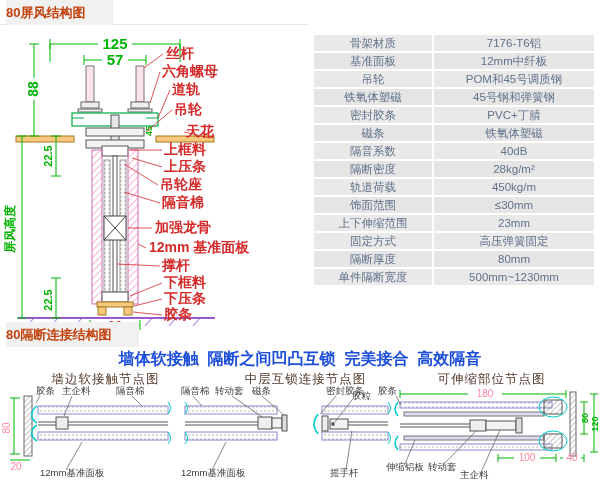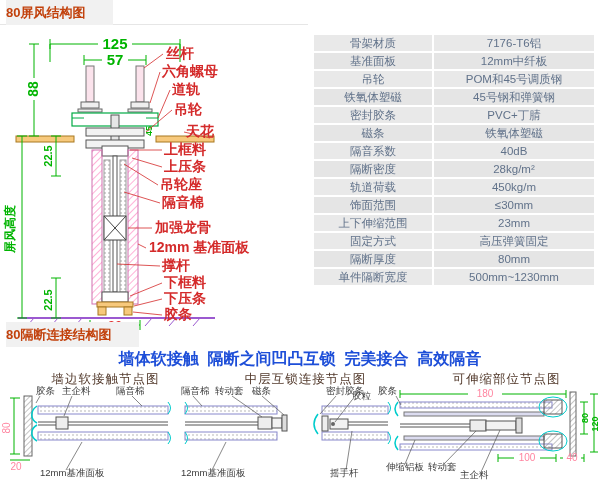--- a/index.html
+++ b/index.html
@@ -16,21 +16,21 @@
   .ptable td{text-align:center;padding:1px 0;line-height:14px;}
   .ptable tr.odd td{background:#e9e9e9;}
   .ptable tr.even td{background:#e5e5e5;}
   .ptable td.k{width:118px;}
   .conn-headline{position:absolute;top:27px;left:0;width:100%;text-align:center;
                  font-size:16px;font-weight:bold;color:#1d4ed8;white-space:pre;}
   .d-title{position:absolute;top:49px;font-size:12.5px;color:#52392b;
            font-family:"Liberation Serif","DejaVu Serif",serif;letter-spacing:1px;text-align:center;}
   .d-title.t1{left:28px;width:155px;}
   .d-title.t2{left:218px;width:175px;}
-  .d-title.t3{left:419px;width:175px;}
+  .d-title.t3{left:404px;width:175px;}
   svg text{font-family:"Liberation Sans","DejaVu Sans",sans-serif;}
   .redlbl{fill:#d42a2a;font-size:14px;font-weight:bold;}
   .grn{fill:#00b400;font-weight:bold;}
   .smlbl{fill:#3a3a3a;font-size:9.5px;}
   .pinkdim{fill:#ff85a0;font-size:10px;}
 </style>
 </head>
 <body>
 
 <div class="canvas">

